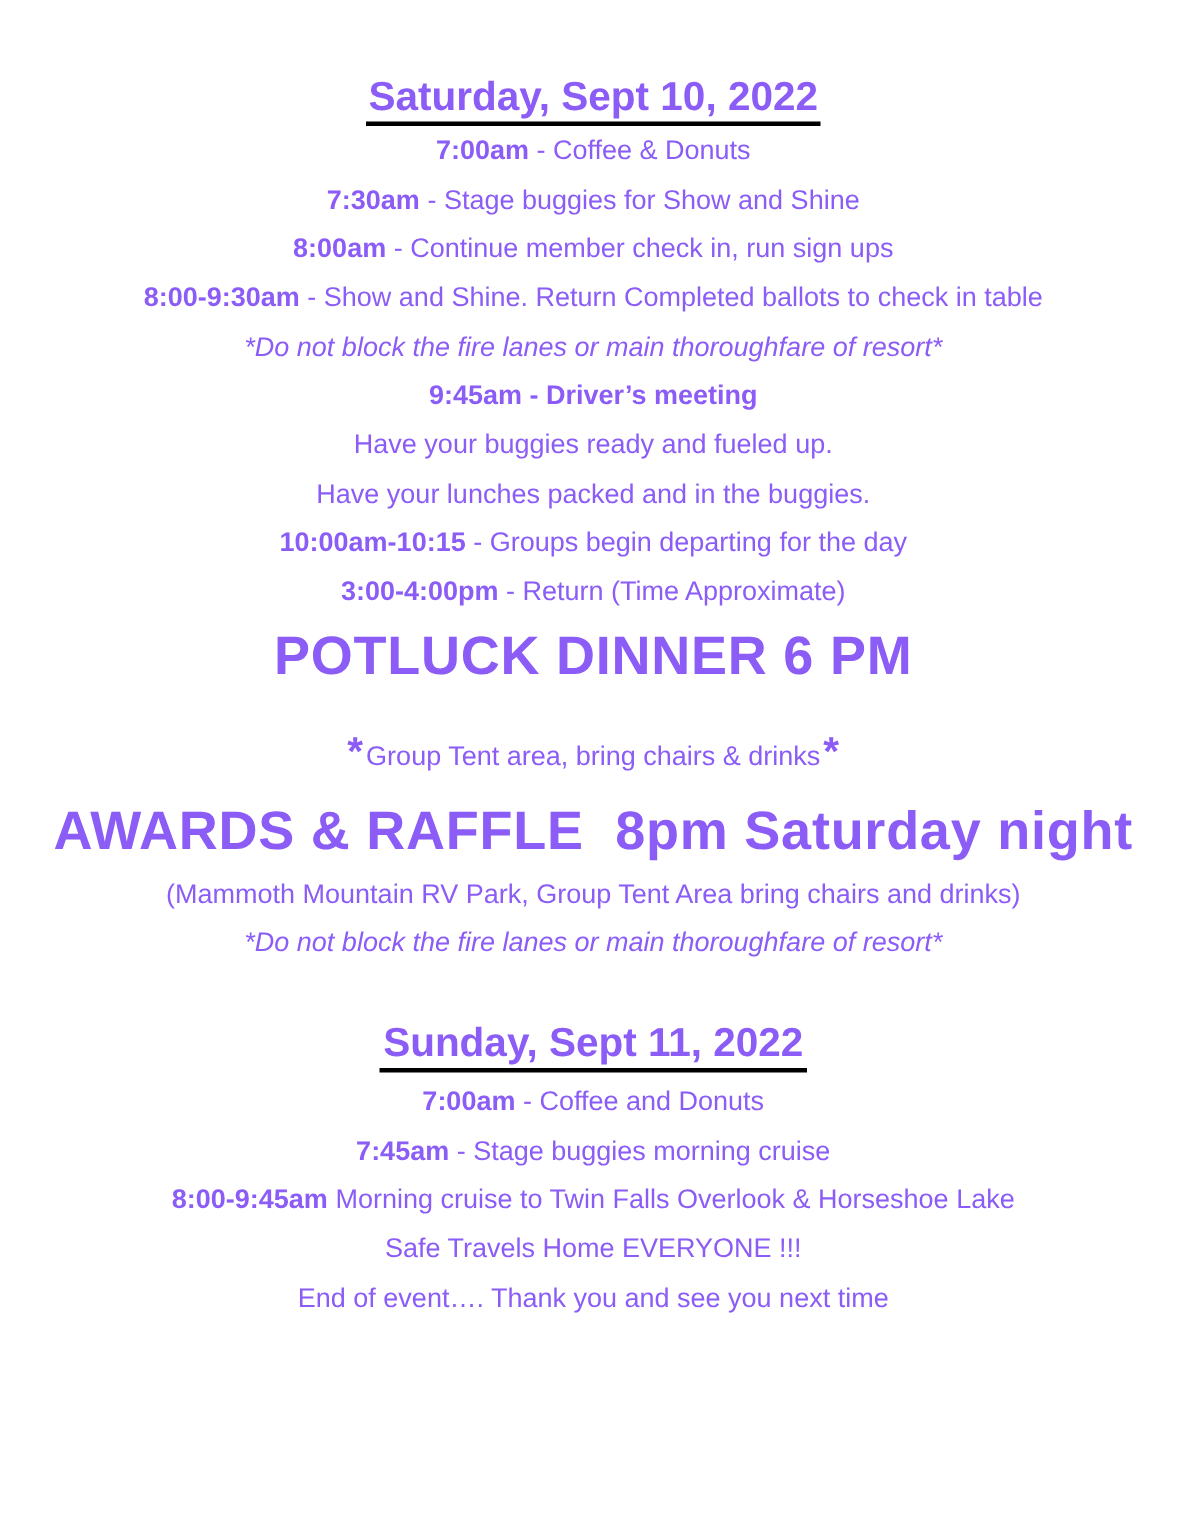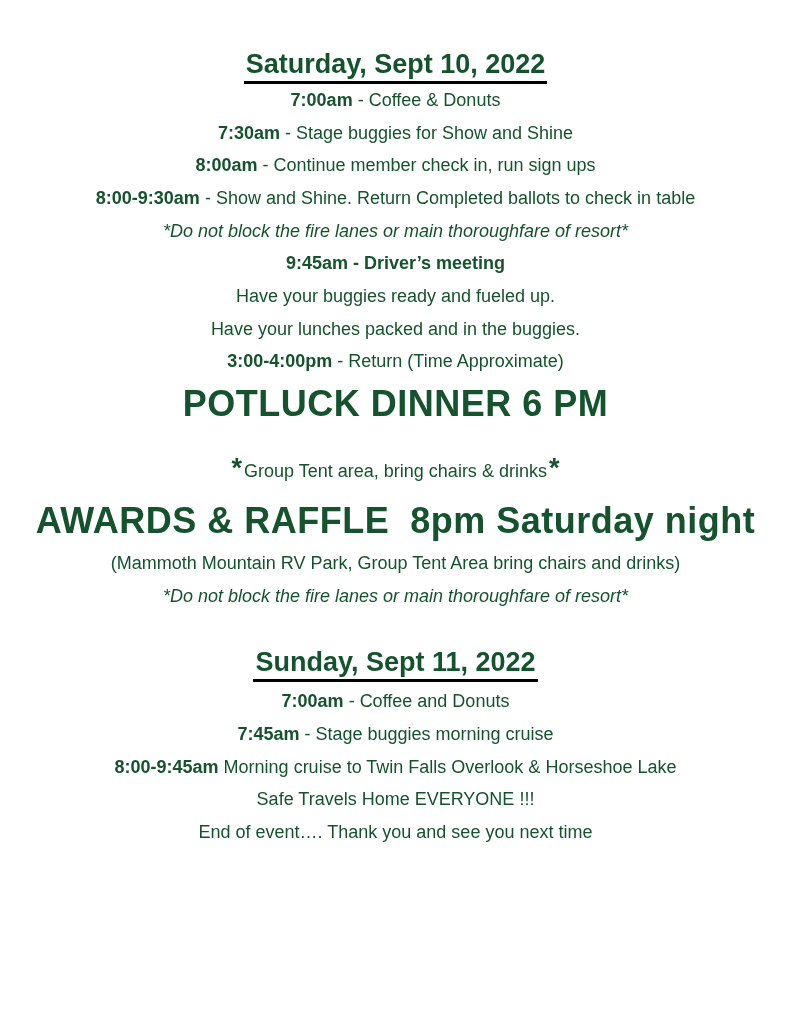--- a/index.html
+++ b/index.html
@@ -2,21 +2,21 @@
 <html><head>
 <meta charset="utf-8">
 <style>
   html, body { margin: 0; padding: 0; background: #ffffff; }
   .page {
     position: relative;
     width: 725px;
     height: 1024px;
     margin: 0 auto;
     background: #ffffff;
-    color: #14532d;
+    color: #8b5cf6;
     font-family: "Liberation Sans", sans-serif;
     text-align: center;
     overflow: hidden;
   }
   .day-title {
     font-size: 27px;
     font-weight: bold;
     line-height: 36px;
     white-space: pre;
   }
@@ -75,20 +75,21 @@
   <div class="line"><span class="t">8:00-9:30am</span><span> - </span><span>Show and Shine. Return Completed ballots to check in table</span></div>
 
   <div class="line warning">*Do not block the fire lanes or main thoroughfare of resort*</div>
 
   <div class="line boldline">9:45am - Driver’s meeting</div>
 
   <div class="line">Have your buggies ready and fueled up.</div>
 
   <div class="line">Have your lunches packed and in the buggies.</div>
 
+  <div class="line"><span class="t">10:00am-10:15</span><span> - </span><span>Groups begin departing for the day</span></div>
 
   <div class="line"><span class="t">3:00-4:00pm</span><span> - </span><span>Return (Time Approximate)</span></div>
 
   <div class="heading-black potluck-heading">POTLUCK DINNER 6 PM</div>
 
   <div class="note"><span class="note-star">*</span><span>Group Tent area, bring chairs &amp; drinks</span><span class="note-star">*</span></div>
 
   <div class="heading-black awards-heading">AWARDS &amp; RAFFLE  8pm Saturday night</div>
 
   <div class="line venue">(Mammoth Mountain RV Park, Group Tent Area bring chairs and drinks)</div>

